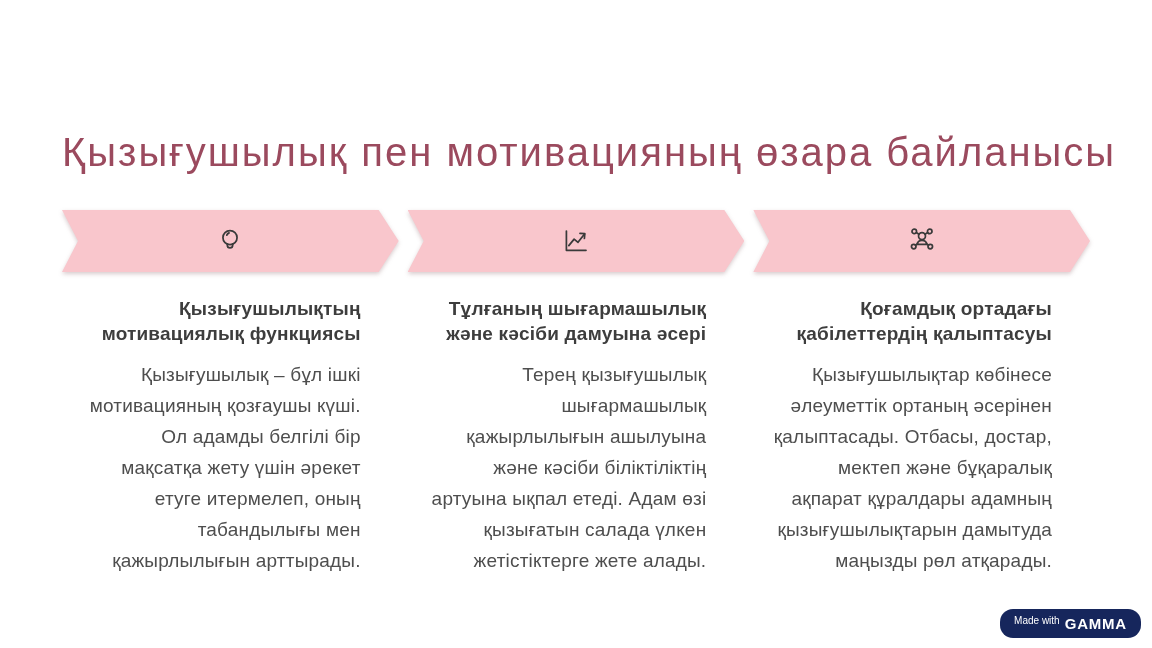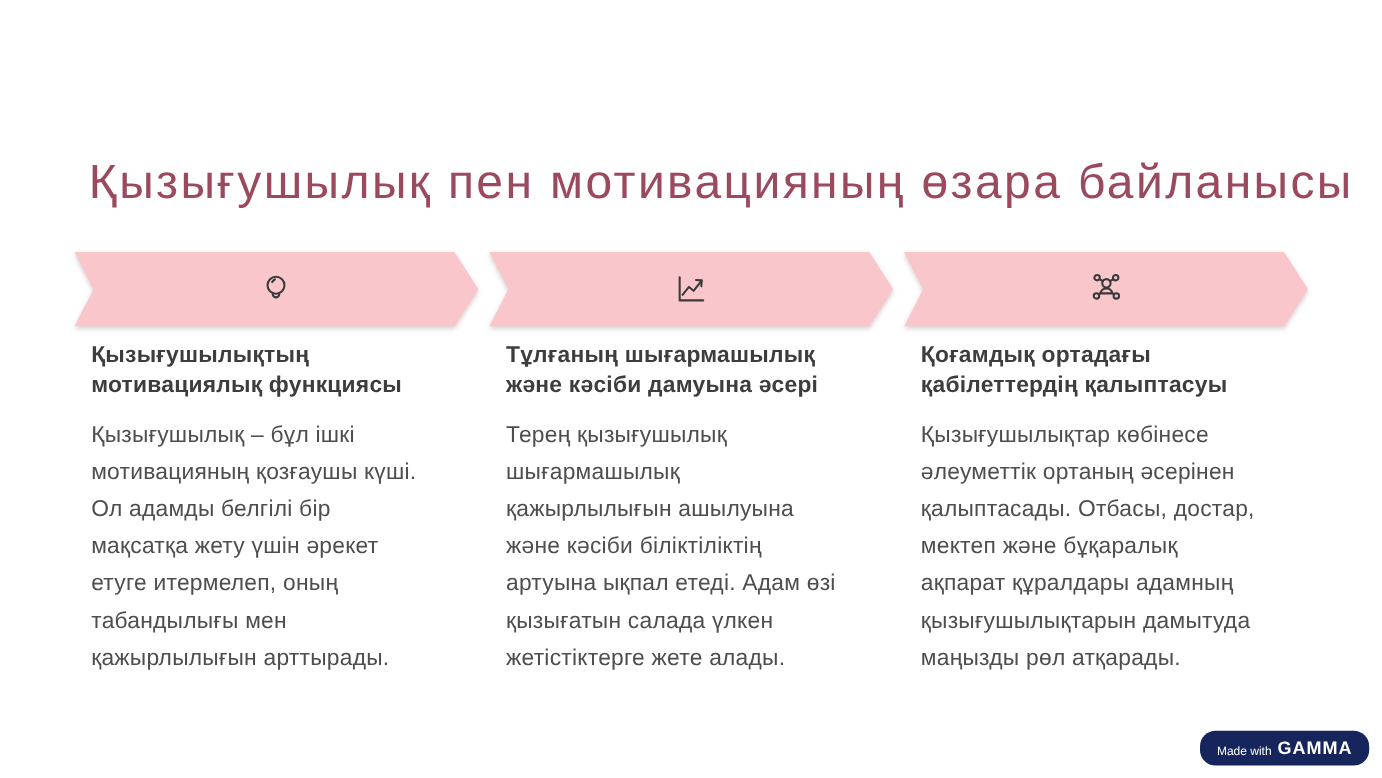--- a/index.html
+++ b/index.html
@@ -4,60 +4,60 @@
 <style>
   html, body { margin:0; padding:0; }
   body {
     width:1152px; height:648px; overflow:hidden;
     background:#ffffff;
     font-family:"Liberation Sans", sans-serif;
   }
   .slide { position:relative; width:1152px; height:648px; background:#ffffff; }
 
   .title {
-    position:absolute; left:74px; top:130px; margin:0;
+    position:absolute; left:62px; top:130px; margin:0;
     font-size:40px; font-weight:500; letter-spacing:2px;
     color:#9b4a5e; white-space:nowrap;
   }
 
   .banners {
     position:absolute; left:62px; top:210px; width:1028px; height:62px;
     display:flex; gap:9px;
   }
   .banner-wrap { flex:1; filter:drop-shadow(0 2px 2px rgba(125,82,88,0.30)); }
   .banner {
     width:100%; height:62px; background:#f9c6cc;
     clip-path:polygon(0 0, calc(100% - 20px) 0, 100% 50%, calc(100% - 20px) 100%, 0 100%, 16px 50%);
     display:flex; align-items:center; justify-content:center;
   }
   .banner svg {
     width:32px; height:32px; fill:none; stroke:#3a3a3a;
     stroke-width:1.3; stroke-linecap:round; stroke-linejoin:round;
   }
 
   .columns {
-    position:absolute; left:62px; top:284px; width:1028px;
-    display:flex; gap:9px;
+    position:absolute; left:62px; top:296px; width:1028px;
+    display:flex; gap:9px;text-align:right;
   }
   .column { flex:1; box-sizing:border-box; padding:0 38px 0 14px; }
   .column h2 {
     margin:0; height:63px; overflow:visible;
     font-size:19px; line-height:25px; font-weight:700;
     letter-spacing:0.2px; color:#3d3d3d;
   }
   .column p {
     margin:0; font-size:19px; line-height:31px;
     letter-spacing:0.2px; color:#4e4e4e;
   }
 
   .badge {
     position:absolute; right:11px; bottom:10px;
     background:#16265c; color:#ffffff;
     border-radius:13px; padding:6px 14px;
-    display:flex; align-items:flex-end; gap:5px;
+    display:flex; align-items:flex-start; gap:5px;
     font-size:10px; cursor:pointer;
   }
   .badge .brand { font-weight:800; font-size:15px; letter-spacing:0.8px; }
 </style>
 </head>
 <body>
 
 <div class="slide">
 
   <h1 class="title">Қызығушылық пен мотивацияның өзара байланысы</h1>

